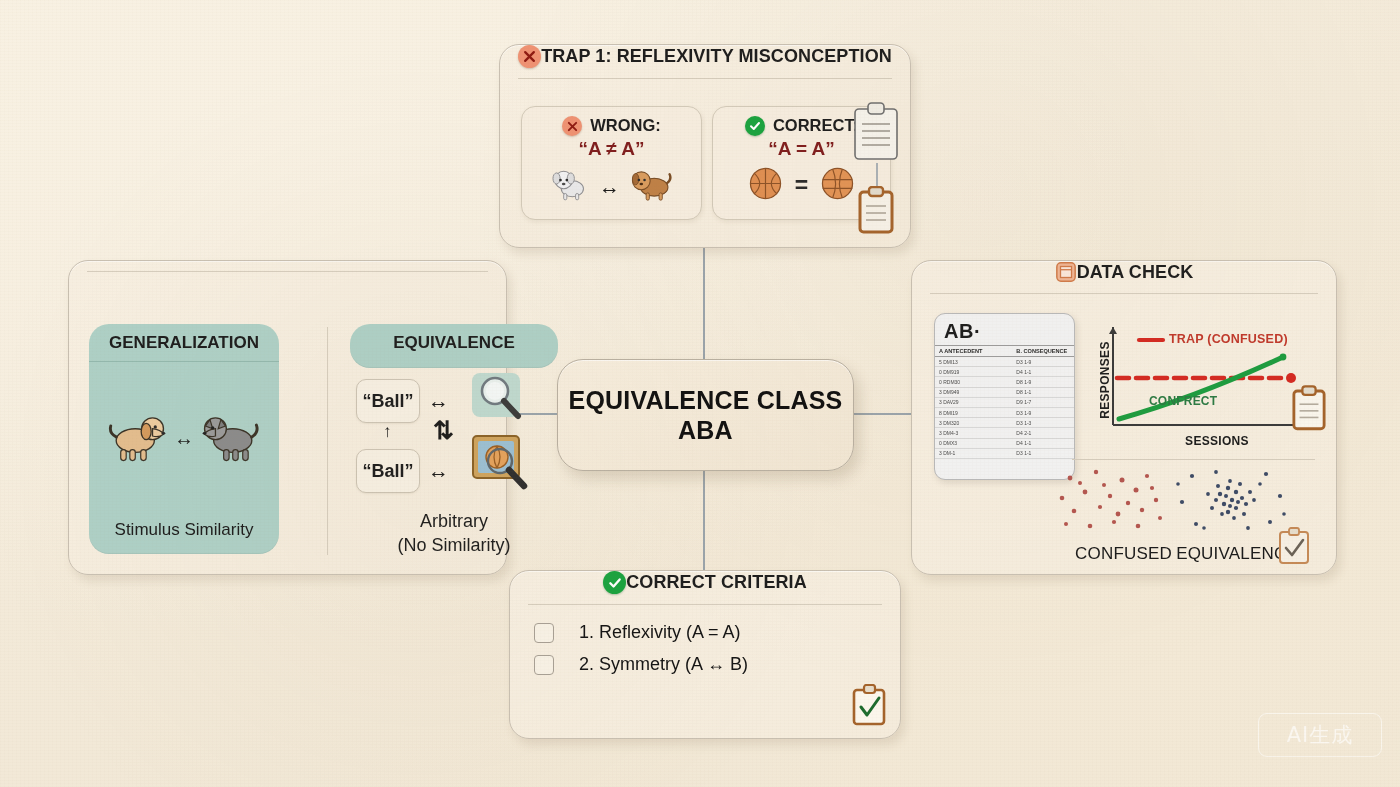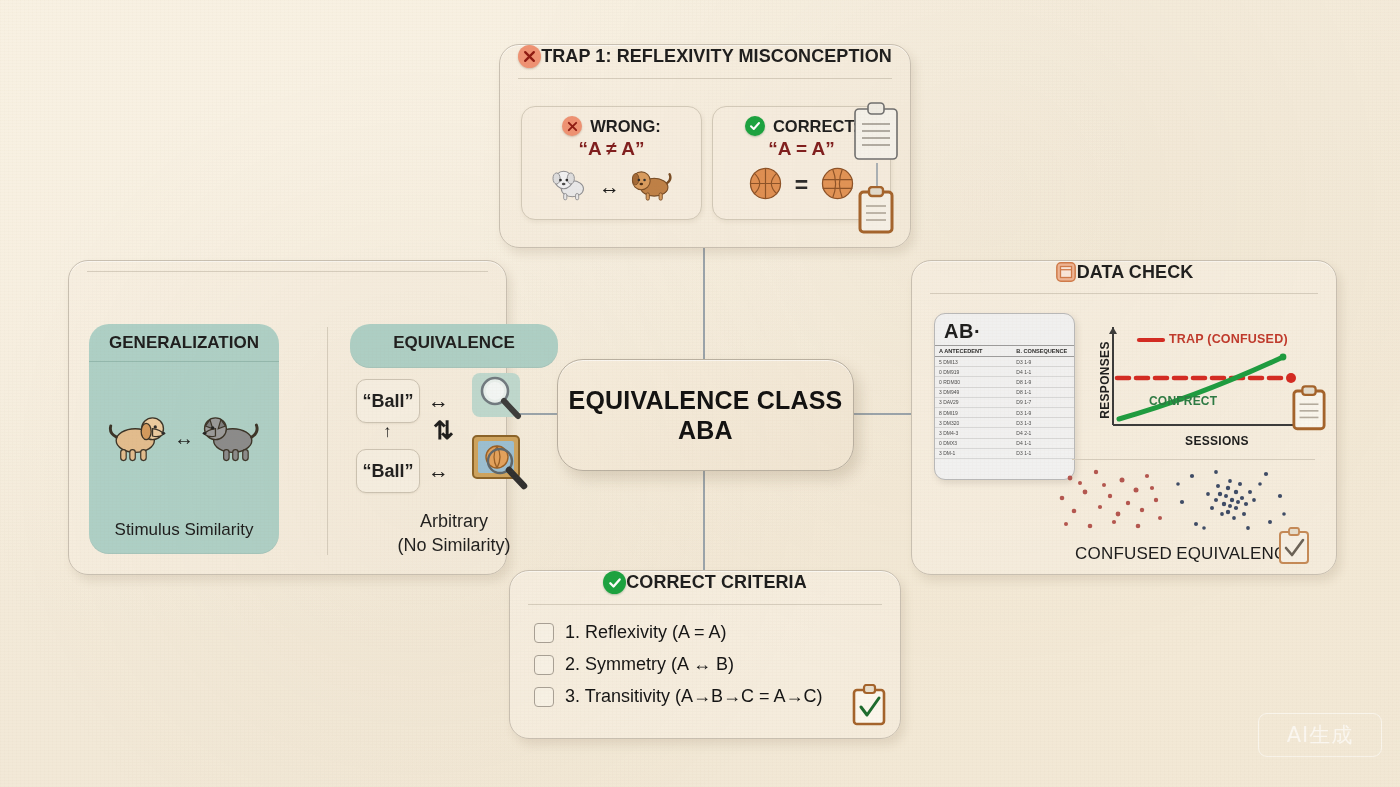--- a/index.html
+++ b/index.html
@@ -53,21 +53,21 @@
   .conn{position:absolute;background:#9aa4ab;}
   .conn.v{width:1.6px;}
   .conn.h{height:1.6px;}
 
   
   #trap1{left:499px;top:44px;width:410px;height:202px;}
   .sub{
     position:absolute;background:#f6eddf;border:1.3px solid #d3cab9;
     border-radius:14px;box-shadow:1px 2px 4px rgba(120,100,70,.10);
   }
-  .sub-head{display:flex;align-items:center;justify-content:center;gap:8px;
+  .sub-head{display:flex;align-items:flex-start;justify-content:center;gap:8px;
     font-size:16.5px;font-weight:700;color:#1d1d1d;}
   .sub-sub{text-align:center;font-size:19px;font-weight:700;color:#7f1d1d;margin-top:2px;}
   .row-icons{display:flex;align-items:center;justify-content:center;gap:10px;margin-top:7px;}
   .eqsign{font-size:23px;font-weight:800;color:#2a2a2a;}
 
   
   #trap2{left:68px;top:260px;width:437px;height:313px;}
   .tealcol{
     position:absolute;background:#aed0c6;border-radius:20px;
     box-shadow:inset 0 -1px 0 rgba(0,0,0,.05);
@@ -118,21 +118,21 @@
   }
   .tbl-hdr span:first-child{flex:0 0 56%;}
   .trow{display:flex;font-size:5px;color:#4a4a4a;border-bottom:1px solid #d8d8d8;padding:1.6px 4px;gap:4px;}
   .trow span:first-child{flex:0 0 56%;}
   .sect-rule{position:absolute;height:1px;background:#d6cdbd;}
   .axlabel{font-size:12px;font-weight:700;color:#1d1d1d;letter-spacing:.3px;}
   .scatlabel{font-size:17px;font-weight:400;color:#1b1b1b;letter-spacing:.2px;text-align:right;}
 
   
   #criteria{left:509px;top:570px;width:390px;height:167px;}
-  .crit-item{display:flex;align-items:center;gap:11px;font-size:18px;color:#141414;margin-top:11px;}
+  .crit-item{display:flex;align-items:center;gap:25px;font-size:18px;color:#141414;margin-top:11px;}
   .cbox{width:18px;height:18px;border:1.6px solid #a8a095;border-radius:4px;background:#f8f2e6;flex:0 0 auto;}
 
   
   #wm{
     position:absolute;left:1258px;top:713px;width:122px;height:42px;
     border:1.5px solid rgba(255,255,255,.55);border-radius:9px;
     display:flex;align-items:center;justify-content:center;gap:5px;
     color:rgba(255,255,255,.65);font-size:21px;letter-spacing:1px;
     font-family:"DejaVu Sans",sans-serif;
   }
@@ -531,24 +531,20 @@
     <div class="title-rule"></div>
     <div id="crit-list" style="padding:6px 0 0 24px;">
         <div class="crit-item">
           <span class="cbox"></span>
           <span>1. Reflexivity (A = A)</span>
         </div>
         <div class="crit-item">
           <span class="cbox"></span>
           <span>2. Symmetry (A ↔ B)</span>
         </div>
-        <div class="crit-item">
-          <span class="cbox"></span>
-          <span>3. Transitivity (A→B→C = A→C)</span>
-        </div>
       </div>
     <span style="position:absolute;left:342px;top:113px;">
       <svg width="34" height="42" viewBox="0 0 34 42">
         <rect x="2" y="6" width="30" height="34" rx="3" fill="#fbf6ec" stroke="#a4632b" stroke-width="2.6"></rect>
         <rect x="12" y="1" width="11" height="8" rx="2.5" fill="#e7ddcb" stroke="#a4632b" stroke-width="2.2"></rect>
         <path d="M9 23 L15 31 L27 14" stroke="#1d6b2e" stroke-width="3" fill="none" stroke-linecap="round" stroke-linejoin="round"></path>
       </svg>
     </span>
   </div>
 

